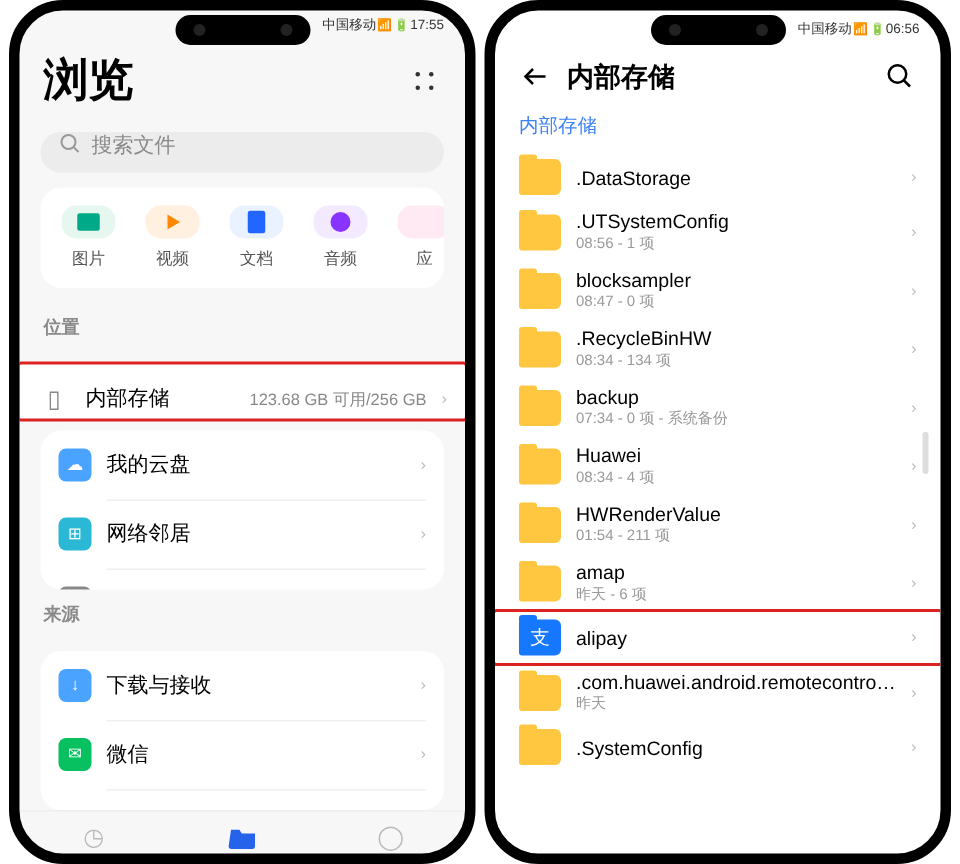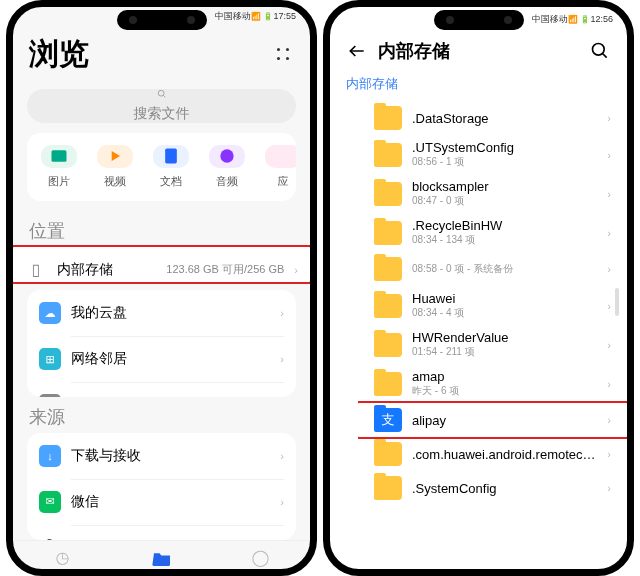--- a/index.html
+++ b/index.html
@@ -17,40 +17,40 @@
   .status { height: 24px; display: flex; justify-content: flex-end; align-items: center; padding: 0 14px 0 100px; font-size: 9px; color: #333; gap: 1px; }
   .status-ic { display: inline-flex; gap: 4px; font-size: 8px; letter-spacing: -0.5px; }
   .header { display: flex; align-items: center; padding: 8px 16px; gap: 10px; }
   .title-browse { font-size: 30px; font-weight: 600; flex: 1; }
   .title-storage { font-size: 18px; font-weight: 600; flex: 1; }
   .header-ic { width: 22px; height: 22px; display: flex; align-items: center; justify-content: center; }
   .dots4 { width: 14px; height: 14px; position: relative; }
   .dots4 span { position: absolute; width: 3px; height: 3px; background: #333; border-radius: 50%; }
   .dots4 span:nth-child(1){top:1px;left:1px} .dots4 span:nth-child(2){top:1px;right:1px}
   .dots4 span:nth-child(3){bottom:1px;left:1px} .dots4 span:nth-child(4){bottom:1px;right:1px}
-  .search { margin: 6px 14px 10px; background: #ececec; border-radius: 18px; height: 34px; display: flex; align-items: center; padding: 0 12px; color: #8a8a8a; font-size: 14px; gap: 6px; flex-direction: column; }
+  .search { margin: 6px 14px 10px; background: #ececec; border-radius: 18px; height: 34px; display: flex; align-items: flex-start; padding: 0 12px; color: #8a8a8a; font-size: 14px; gap: 6px; }
   .cats { margin: 0 14px 10px; background: #fff; border-radius: 14px; padding: 12px 4px; display: flex; overflow: hidden; }
   .cat { flex: 0 0 56px; display: flex; flex-direction: column; align-items: center; gap: 6px; font-size: 11px; color: #555; }
   .cat-ic { width: 36px; height: 36px; border-radius: 10px; display: flex; align-items: center; justify-content: center; }
-  .sect { font-size: 18px; color: #8a8a8a; padding: 8px 16px 4px; }
+  .sect { font-size: 12px; color: #8a8a8a; padding: 8px 16px 16px; font-weight: bold; }
   .list { margin: 0 14px; background: #fff; border-radius: 14px; overflow: hidden; }
   .row { display: flex; align-items: center; padding: 12px; gap: 10px; position: relative; }
   .row + .row::before { content: ''; position: absolute; top: 0; left: 44px; right: 12px; height: 1px; background: #f0f0f0; }
   .row-ic { width: 22px; height: 22px; border-radius: 5px; display: flex; align-items: center; justify-content: center; }
   .row-lab { flex: 1; font-size: 14px; }
   .row-sub { font-size: 11px; color: #888; }
   .chev { color: #bbb; font-size: 11px; }
   .hl-red { border: 2px solid #d22; border-radius: 3px; margin: -2px; }
   .prog { position: absolute; bottom: 4px; left: 44px; right: 60px; height: 2px; background: #e5e5e5; }
   .prog::before { content: ''; position: absolute; left: 0; top: 0; height: 100%; width: 52%; background: linear-gradient(90deg, #3b7bff 80%, #d22 90%); }
   .bc { padding: 4px 16px 8px; font-size: 13px; color: #3b82f6; }
   .toolbar { display: flex; align-items: center; padding: 6px 16px 8px; gap: 8px; }
   .tb-ic { width: 26px; height: 22px; display: flex; align-items: center; justify-content: center; }
   .tb-sort { flex: 1; text-align: center; font-size: 13px; font-weight: 500; }
-  .folders { flex: 1; overflow: hidden; margin-left: 28px; }
+  .folders { flex: 1; overflow: hidden; }
   .frow { display: flex; align-items: center; padding: 5px 16px; gap: 10px; }
   .fold-ic { width: 28px; height: 24px; background: #ffc640; border-radius: 2px 4px 4px 2px; position: relative; }
   .fold-ic::before { content: ''; position: absolute; top: -3px; left: 0; width: 12px; height: 4px; background: #ffc640; border-radius: 2px 2px 0 0; }
   .fold-ic.app { background: #1677ff; }
   .fold-ic.app::before { background: #1677ff; }
   .fold-ic.app::after { content: '支'; position: absolute; inset: 0; color: #fff; font-size: 13px; display: flex; align-items: center; justify-content: center; }
   .frow-txt { flex: 1; min-width: 0; }
   .frow-nm { font-size: 13px; white-space: nowrap; overflow: hidden; text-overflow: ellipsis; }
   .frow-meta { font-size: 10px; color: #999; }
   .bnav { display: flex; justify-content: space-around; padding: 6px 0 0; border-top: 1px solid #eee; height: 36px; }
@@ -183,21 +183,21 @@
   </div>
 </div>
 
 <div class="phone right">
   <div class="frame"></div>
     <div class="notch"></div>
   <div class="inner">
     <div class="status">
       <span>中国移动</span>
       <span class="status-ic">📶 🔋</span>
-      <span>12:56</span>
+      <span>06:56</span>
     </div>
     <div class="header">
       <div class="header-ic">
           <svg width="20" height="20" viewBox="0 0 24 24" fill="none" stroke="#000" stroke-width="2">
             <line x1="20" y1="12" x2="4" y2="12"></line>
             <polyline points="10,6 4,12 10,18"></polyline>
           </svg>
         </div>
       <span class="title-storage">内部存储</span>
       <div class="header-ic">
@@ -237,21 +237,22 @@
           <div class="fold-ic"></div>
     <div class="frow-txt">
       <div class="frow-nm">.RecycleBinHW</div>
       <div class="frow-meta">08:34 - 134 项</div>
     </div>
     <span class="chev">›</span>
         </div>
         <div class="frow">
           <div class="fold-ic"></div>
     <div class="frow-txt">
-      <div class="frow-meta">08:58 - 0 项 - 系统备份</div>
+      <div class="frow-nm">backup</div>
+      <div class="frow-meta">07:34 - 0 项 - 系统备份</div>
     </div>
     <span class="chev">›</span>
         </div>
         <div class="frow">
           <div class="fold-ic"></div>
     <div class="frow-txt">
       <div class="frow-nm">Huawei</div>
       <div class="frow-meta">08:34 - 4 项</div>
     </div>
     <span class="chev">›</span>
@@ -276,20 +277,21 @@
           <div class="fold-ic app"></div>
     <div class="frow-txt">
       <div class="frow-nm">alipay</div>
     </div>
     <span class="chev">›</span>
         </div>
         <div class="frow">
           <div class="fold-ic"></div>
     <div class="frow-txt">
       <div class="frow-nm">.com.huawei.android.remotecontroller</div>
+      <div class="frow-meta">昨天</div>
     </div>
     <span class="chev">›</span>
         </div>
         <div class="frow">
           <div class="fold-ic"></div>
     <div class="frow-txt">
       <div class="frow-nm">.SystemConfig</div>
       <div class="frow-meta"></div>
     </div>
     <span class="chev">›</span>

